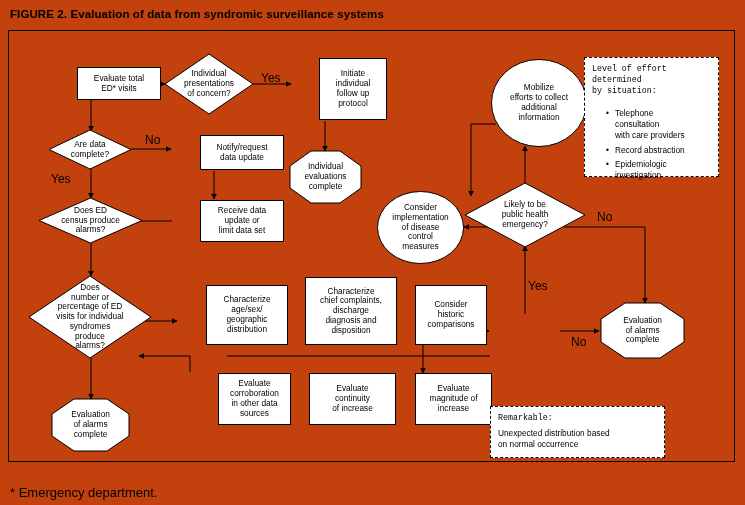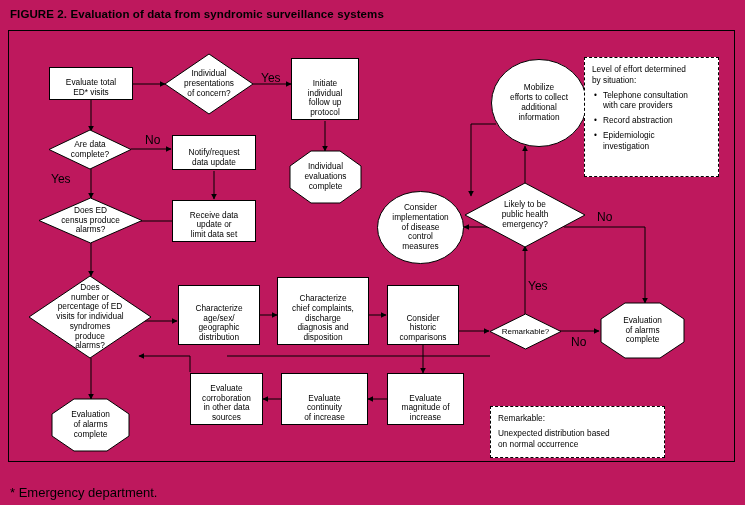--- a/index.html
+++ b/index.html
@@ -4,21 +4,21 @@
 <style>
   html, body {
     margin: 0;
     padding: 0;
     background: #ffffff;
   }
   #page {
     position: relative;
     width: 745px;
     height: 505px;
-    background: #be185d;
+    background: #c2410c;
     font-family: "Liberation Sans", sans-serif;
     color: #000000;
     overflow: hidden;
   }
   #title {
     position: absolute;
     left: 10px;
     top: 8px;
     font-size: 11.5px;
     font-weight: bold;
@@ -36,27 +36,28 @@
   #footnote {
     position: absolute;
     left: 10px;
     top: 485px;
     font-size: 13px;
   }
   .node {
     position: absolute;
     box-sizing: border-box;
     display: flex;
-    align-items: flex-end;
+    align-items: center;
     justify-content: center;
     text-align: center;
     font-size: 8.3px;
     line-height: 1.18;
     color: #000;
     background: #fff;
+    margin-left: 28px;
   }
   .rect {
     border: 1px solid #000;
   }
   .node .txt {
     padding: 1px 2px;
     white-space: pre-line;
   }
   
   .shape-wrap {
@@ -95,23 +96,24 @@
     box-sizing: border-box;
     border: 1px dashed #000;
     background: #fff;
     font-size: 8.3px;
     line-height: 1.3;
     padding: 6px 7px;
   }
   .dashbox .head {
     display: block;
     margin-bottom: 4px;
+    font-family: Liberation Mono, monospace;
   }
   .dashbox ul {
-    margin: 0;
+    margin: 12px;
     padding-left: 11px;
     list-style: none;
   }
   .dashbox li {
     position: relative;
     margin-bottom: 4px;
   }
   .dashbox li::before {
     content: "\2022";
     position: absolute;
@@ -297,26 +299,20 @@
 diagnosis and
 disposition</span>
     </div>
 
     <div class="node rect" style="left:378px; top:254px; width:72px; height:60px;">
       <span class="txt">Consider
 historic
 comparisons</span>
     </div>
 
-    <div class="shape-wrap" style="left:481px; top:283px; width:71px; height:35px;">
-      <svg width="71" height="35" viewBox="0 0 71 35">
-          <polygon points="35.5,0 71,17.5 35.5,35 0,17.5" fill="#fff" stroke="#000" stroke-width="1"></polygon>
-        </svg>
-      <div class="shape-label" style="font-size:8px;">Remarkable?</div>
-    </div>
 
     <div class="edge-label" style="left:519px; top:249px;">Yes</div>
     <div class="edge-label" style="left:562px; top:305px;">No</div>
 
     <div class="shape-wrap" style="left:592px; top:272px; width:83px; height:55px;">
       <svg width="83" height="55" viewBox="0 0 83 55">
           <polygon points="24,0 59,0 83,16 83,39 59,55 24,55 0,39 0,16" fill="#fff" stroke="#000" stroke-width="1"></polygon>
         </svg>
       <div class="shape-label">Evaluation
 of alarms

